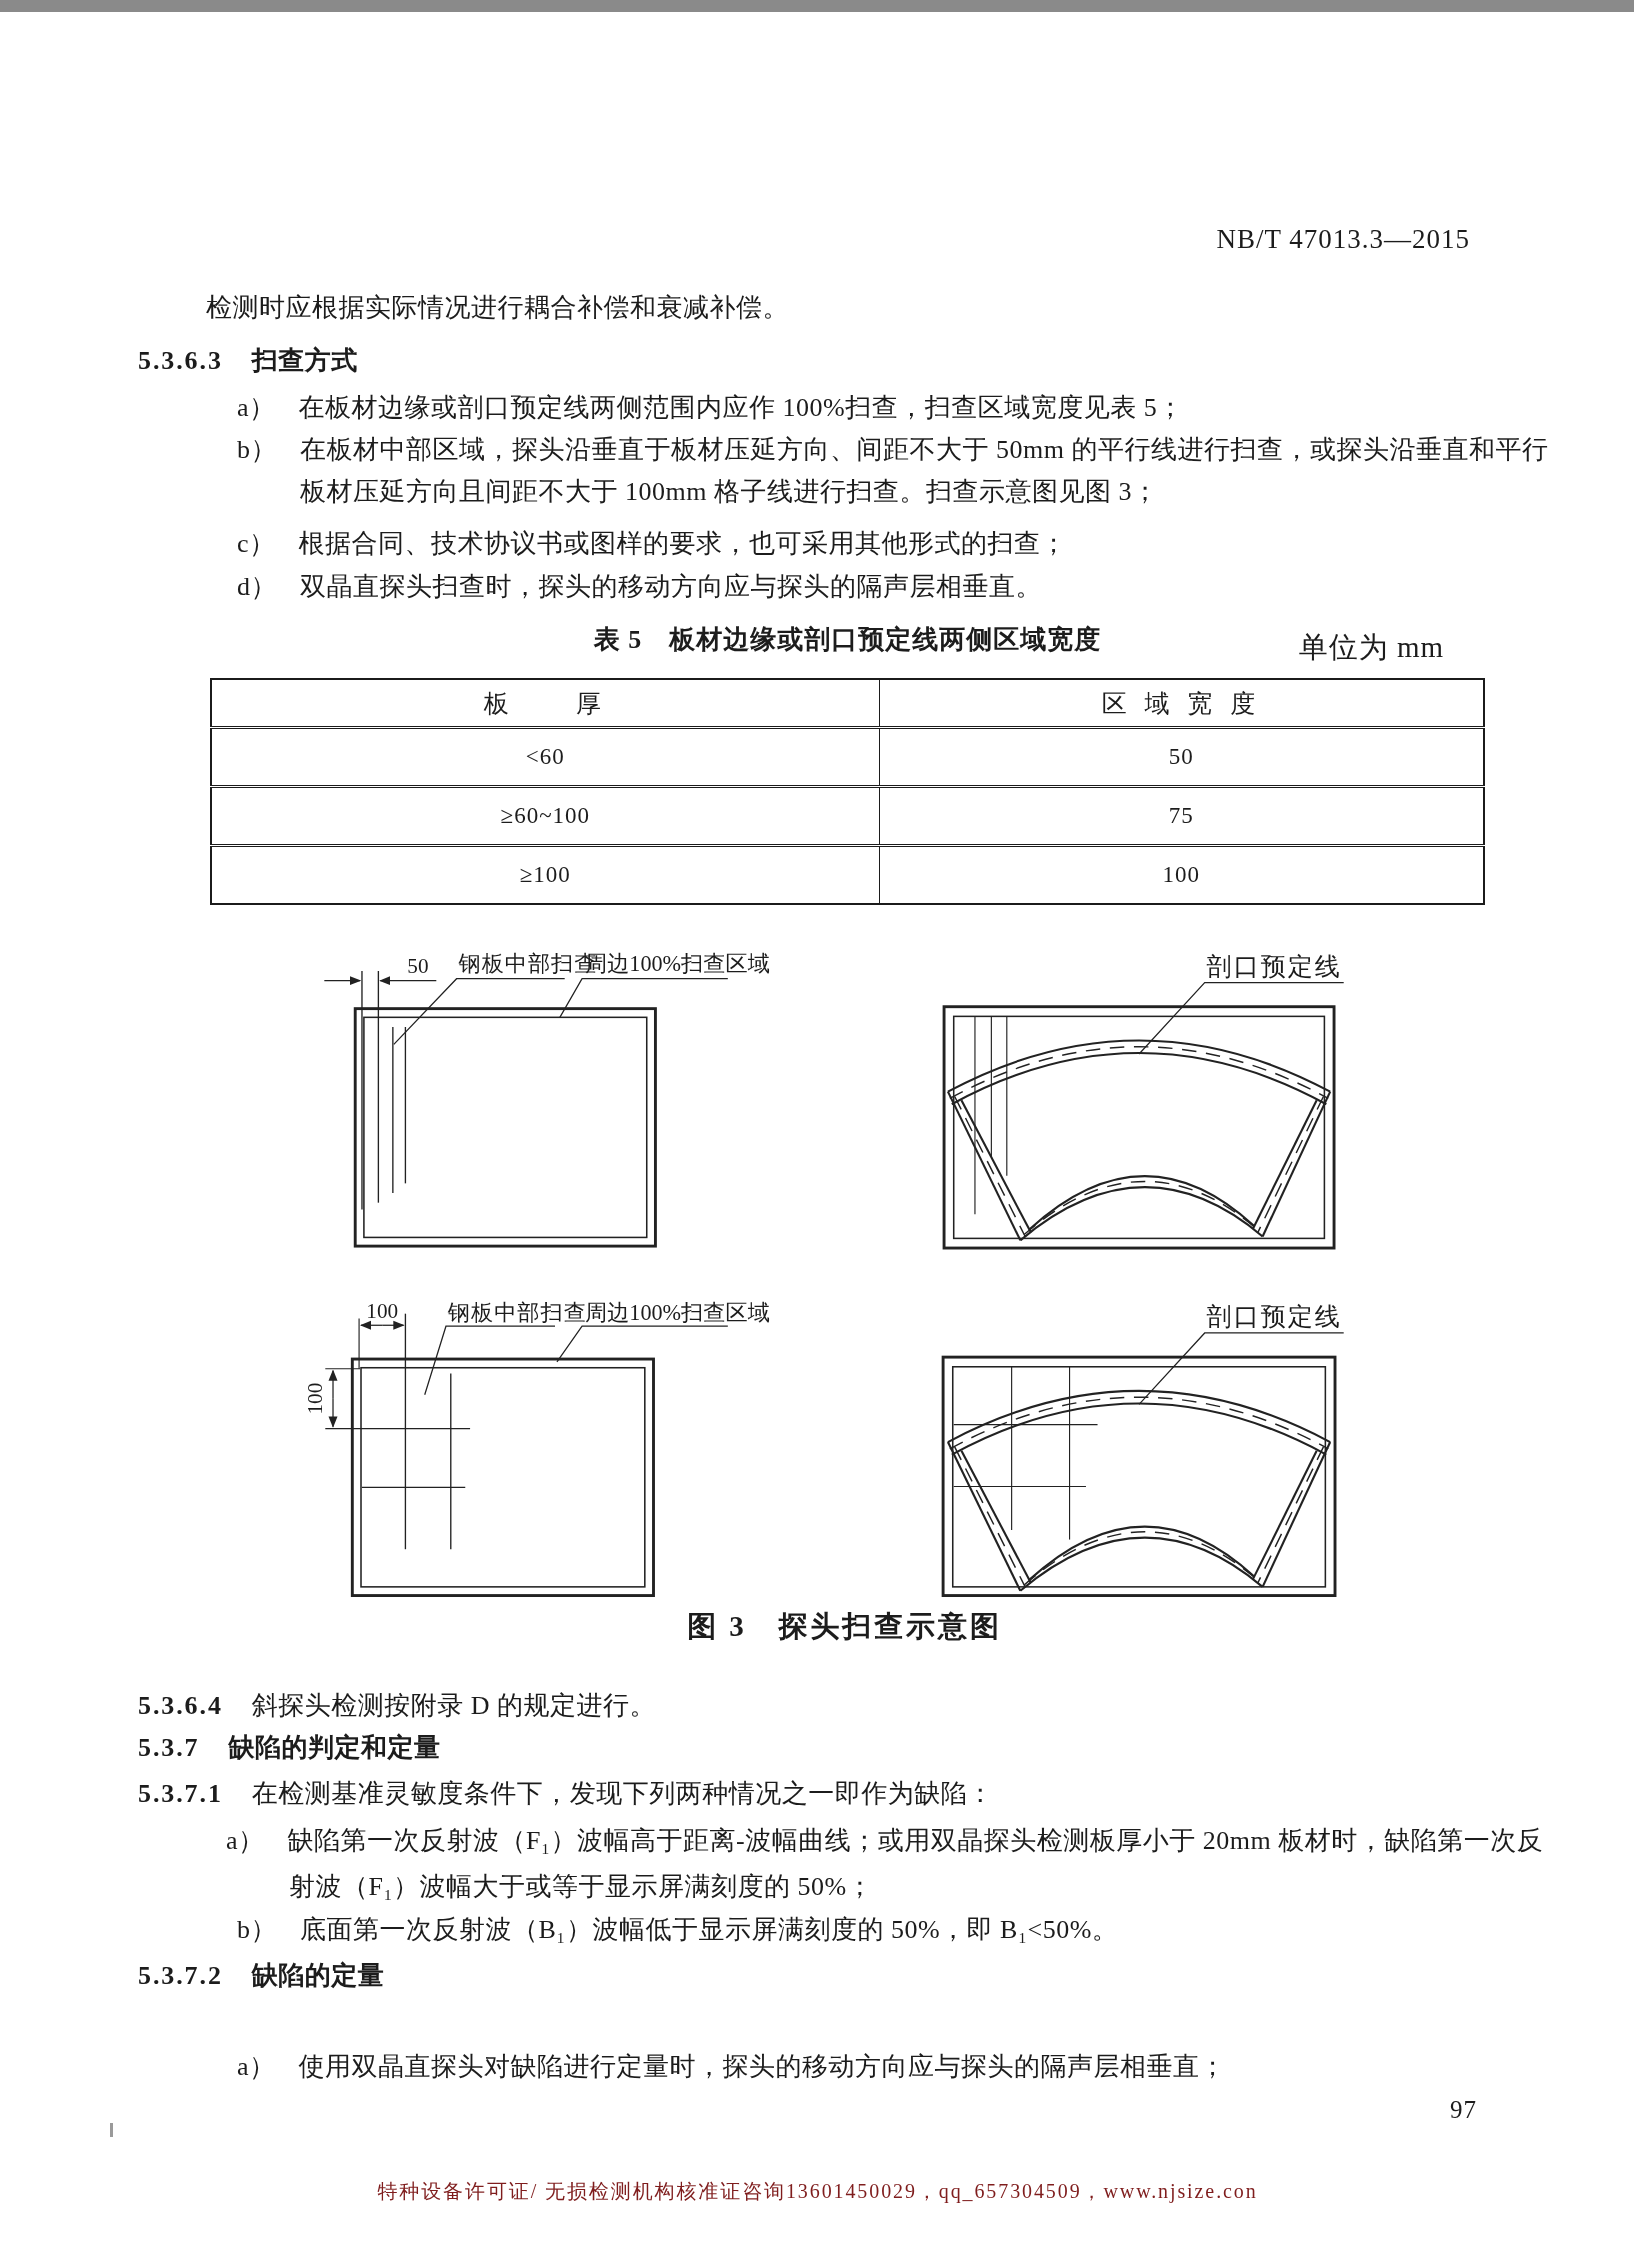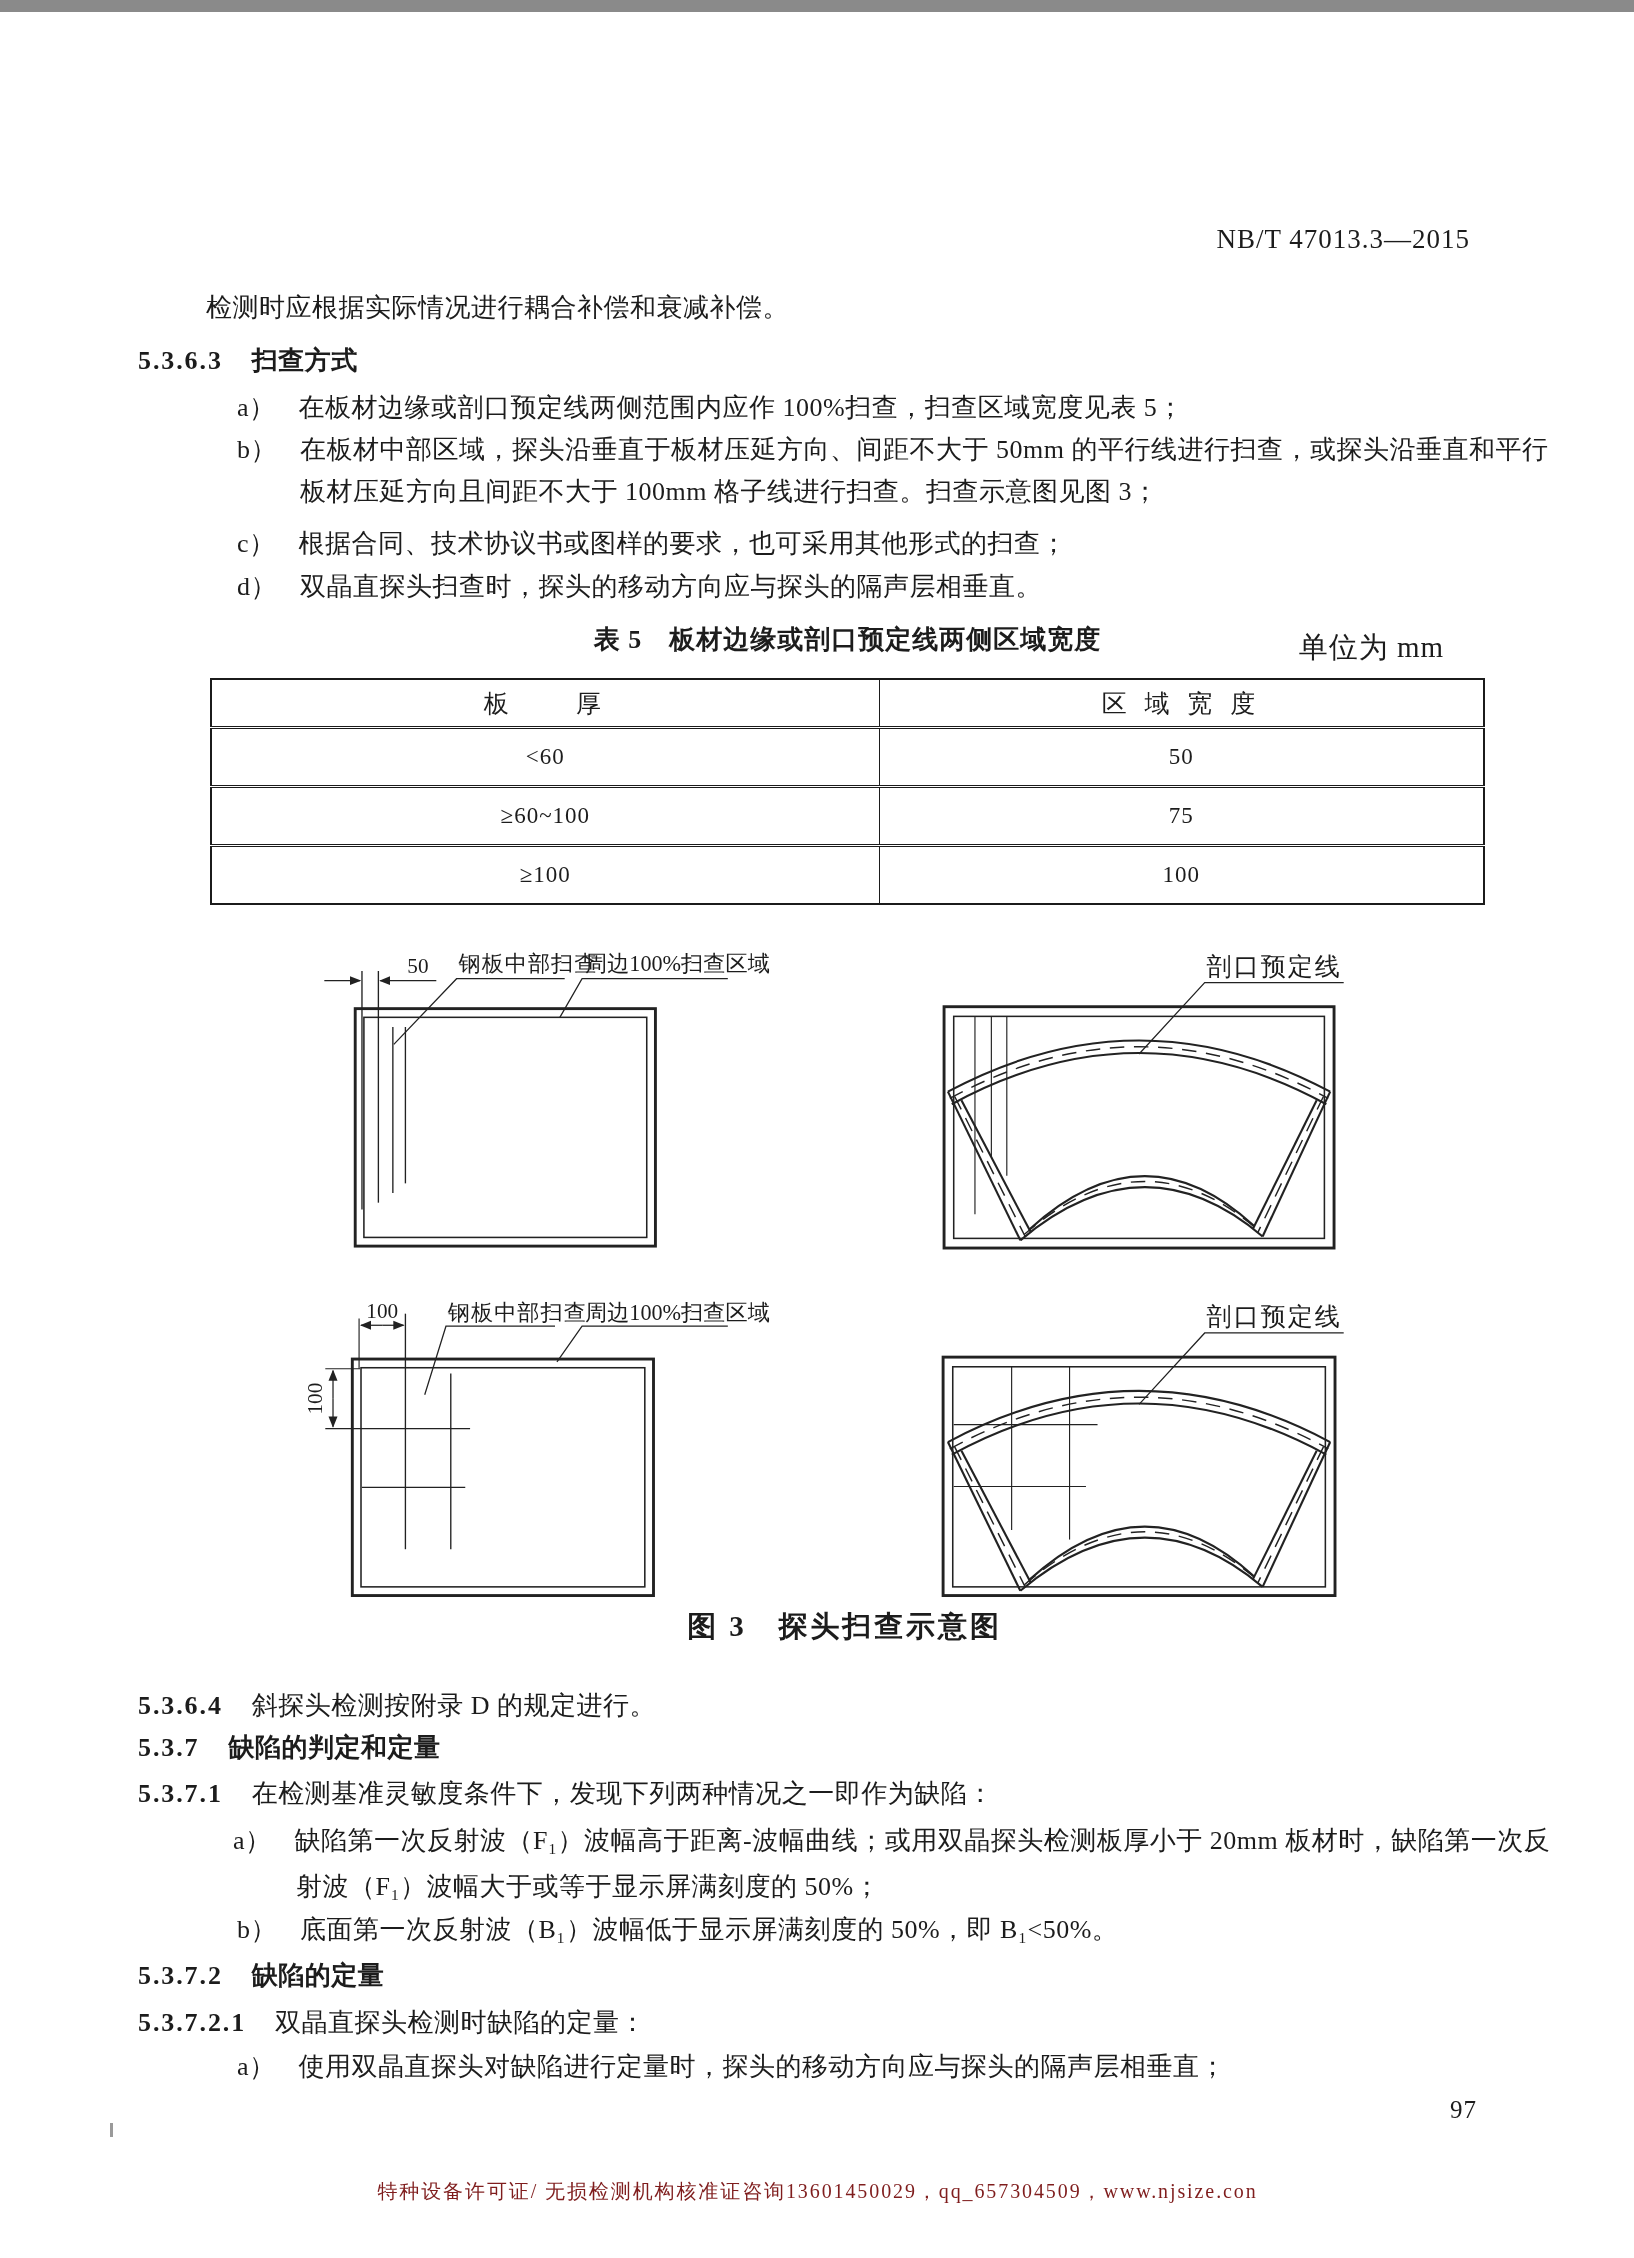--- a/index.html
+++ b/index.html
@@ -196,34 +196,31 @@
   </div>
 
   <div class="abs heading" style="top:1718px; left:138px;">
     <span class="sec-num">5.3.7</span><span>缺陷的判定和定量</span>
   </div>
 
   <div class="abs body-text" style="top:1761px; left:138px;">
     <span class="sec-num">5.3.7.1</span><span class="sec-txt">在检测基准灵敏度条件下，发现下列两种情况之一即作为缺陷：</span>
   </div>
 
-  <div class="abs body-text item" style="top:1806px; left:233px; width:1270px; line-height:46px;">
+  <div class="abs body-text item" style="top:1806px; left:226px; width:1270px; line-height:46px;">
     <span class="lbl">a）</span><span>缺陷第一次反射波（F₁）波幅高于距离-波幅曲线；或用双晶探头检测板厚小于 20mm 板材时，缺陷第一次反射波（F₁）波幅大于或等于显示屏满刻度的 50%；</span>
   </div>
   <div class="abs body-text item" style="top:1897px; left:237px; width:1270px;">
     <span class="lbl">b）</span><span>底面第一次反射波（B₁）波幅低于显示屏满刻度的 50%，即 B₁&lt;50%。</span>
   </div>
 
   <div class="abs heading" style="top:1946px; left:138px;">
     <span class="sec-num">5.3.7.2</span><span>缺陷的定量</span>
   </div>
 
-  <div class="abs body-text" style="top:1990px; left:138px;">
-    <span class="sec-num">5.3.7.2.1</span><span class="sec-txt">双晶直探头检测时缺陷的定量：</span>
-  </div>
 
   <div class="abs body-text item" style="top:2034px; left:237px; width:1270px;">
     <span class="lbl">a）</span><span>使用双晶直探头对缺陷进行定量时，探头的移动方向应与探头的隔声层相垂直；</span>
   </div>
 
   <div class="abs pagenum" style="top:2084px; left:1450px;">97</div>
 
   <div class="abs artifact" style="top:2111px; left:110px;"></div>
 
   <div class="abs footer" style="top:2166px; left:0;">特种设备许可证/ 无损检测机构核准证咨询13601450029，qq_657304509，www.njsize.con</div>

